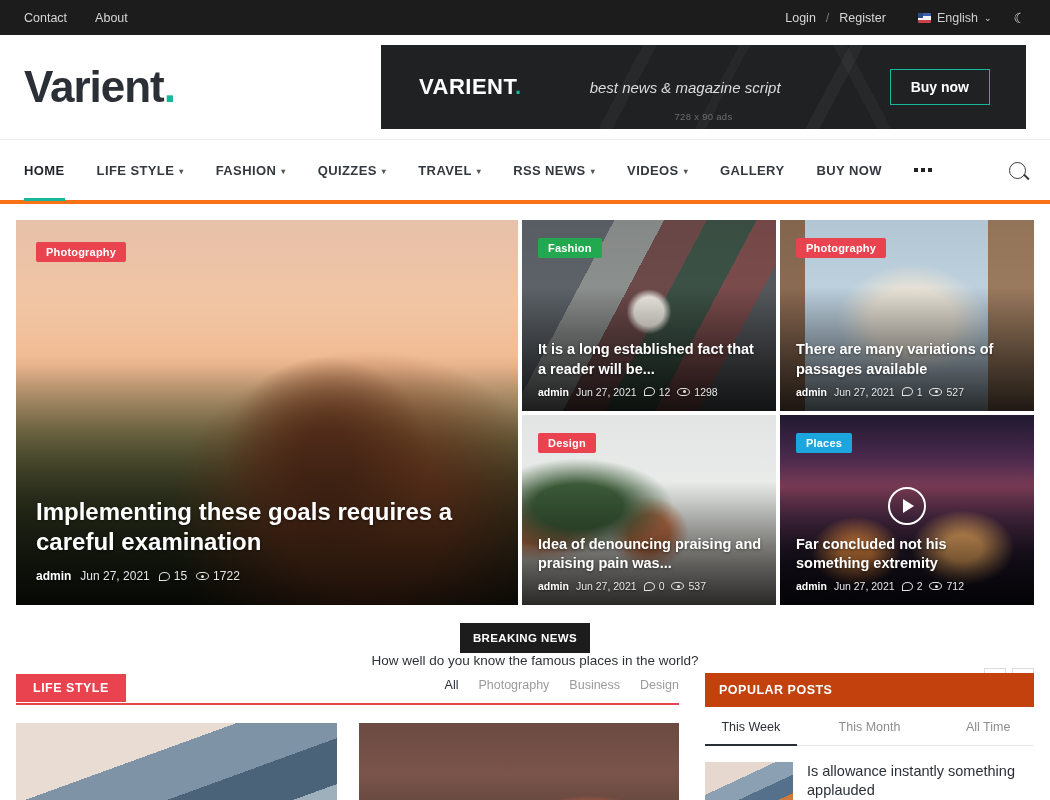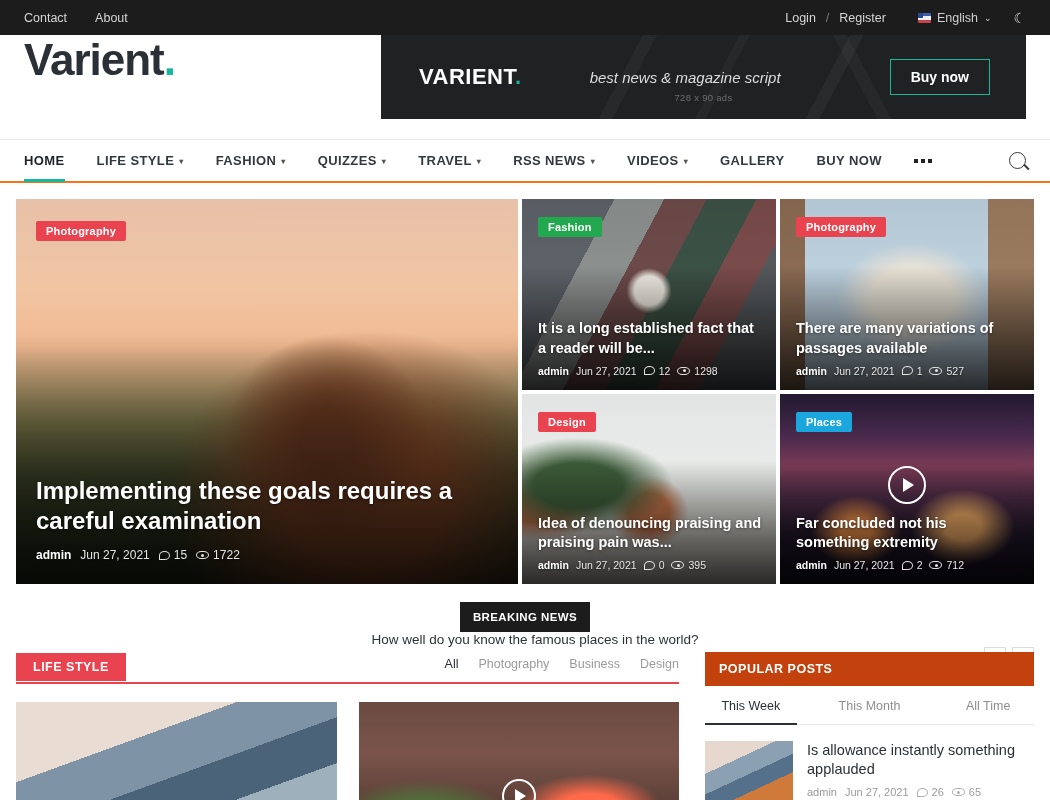--- a/index.html
+++ b/index.html
@@ -29,21 +29,21 @@
   .flag-icon:after{
     content:""; position:absolute; left:0; top:0; width:5px; height:5px;
     background:#2a4a8f;
   }
   .caret-d { display:inline-block; font-size: 9px; color:#cfcfcf; }
   .moon-icon { margin-left: 12px; font-size: 14px; color: #d8d8d8; line-height: 1; }
 
   
   .header {
     height: 104px; background: #fff;
-    display: flex; padding: 0 24px;
+    display: flex; align-items: center; padding: 0 24px;
   }
   .logo { font-size: 44px; font-weight: 700; color: #2b2f36; letter-spacing: -1px; }
   .logo .dot { color: #16b79a; }
 
   .adbanner {
     margin-left: auto; width: 645px; height: 84px;
     background: #1f2123; position: relative; overflow: hidden;
     display: flex; align-items: center;
   }
   .adbanner:before{
@@ -63,27 +63,27 @@
     position: relative; color: #dcdcdc; font-style: italic;
     font-size: 15px; margin-left: 68px;
   }
   .ad-btn {
     position: relative; margin-left: auto; margin-right: 36px;
     border: 1px solid #16b79a; color: #fff; background: transparent;
     padding: 9px 20px; font-size: 14px; font-weight: 700;
     font-family: "Liberation Sans", sans-serif; cursor: pointer;
   }
   .ad-size {
-    position: absolute; left: 0; right: 0; bottom: 16px; text-align: center;
+    position: absolute; left: 0; right: 0; bottom: 7px; text-align: center;
     color: #6d6d6d; font-size: 9.5px; letter-spacing: .3px;
   }
 
   
   .navbar {
-    height: 44px; border-top: 1px solid #ececec; border-bottom: 2px solid #f97316;
+    height: 65px; border-top: 1px solid #ececec; border-bottom: 4px solid #f97316;
     display: flex; align-items: stretch; padding: 0 24px; background: #fff;
   }
   .nav-list { display: flex; align-items: stretch; list-style: none; }
   .nav-item {
     display: flex; align-items: center; gap: 5px;
     padding: 0 16px; font-size: 13px; font-weight: 700;
     color: #34383f; letter-spacing: .4px; cursor: pointer;
     position: relative; text-transform: uppercase;
   }
   .nav-item:first-child { padding-left: 0; }
@@ -431,21 +431,21 @@
             <div class="hero-title">Idea of denouncing praising and praising pain was...</div>
             <div class="hero-meta">
               <span class="author">admin</span>
               <span>Jun 27, 2021</span>
               <span class="meta-ic">
                 <i class="ic-comment"></i>
                 <span>0</span>
               </span>
               <span class="meta-ic">
                 <i class="ic-eye"></i>
-                <span>395</span>
+                <span>537</span>
               </span>
             </div>
           </div>
         </div>
 
         <div class="hcard">
           <div class="himg img-city"></div>
           <span class="badge b-cyan">Places</span>
           <div class="play-btn">
               <i></i>

